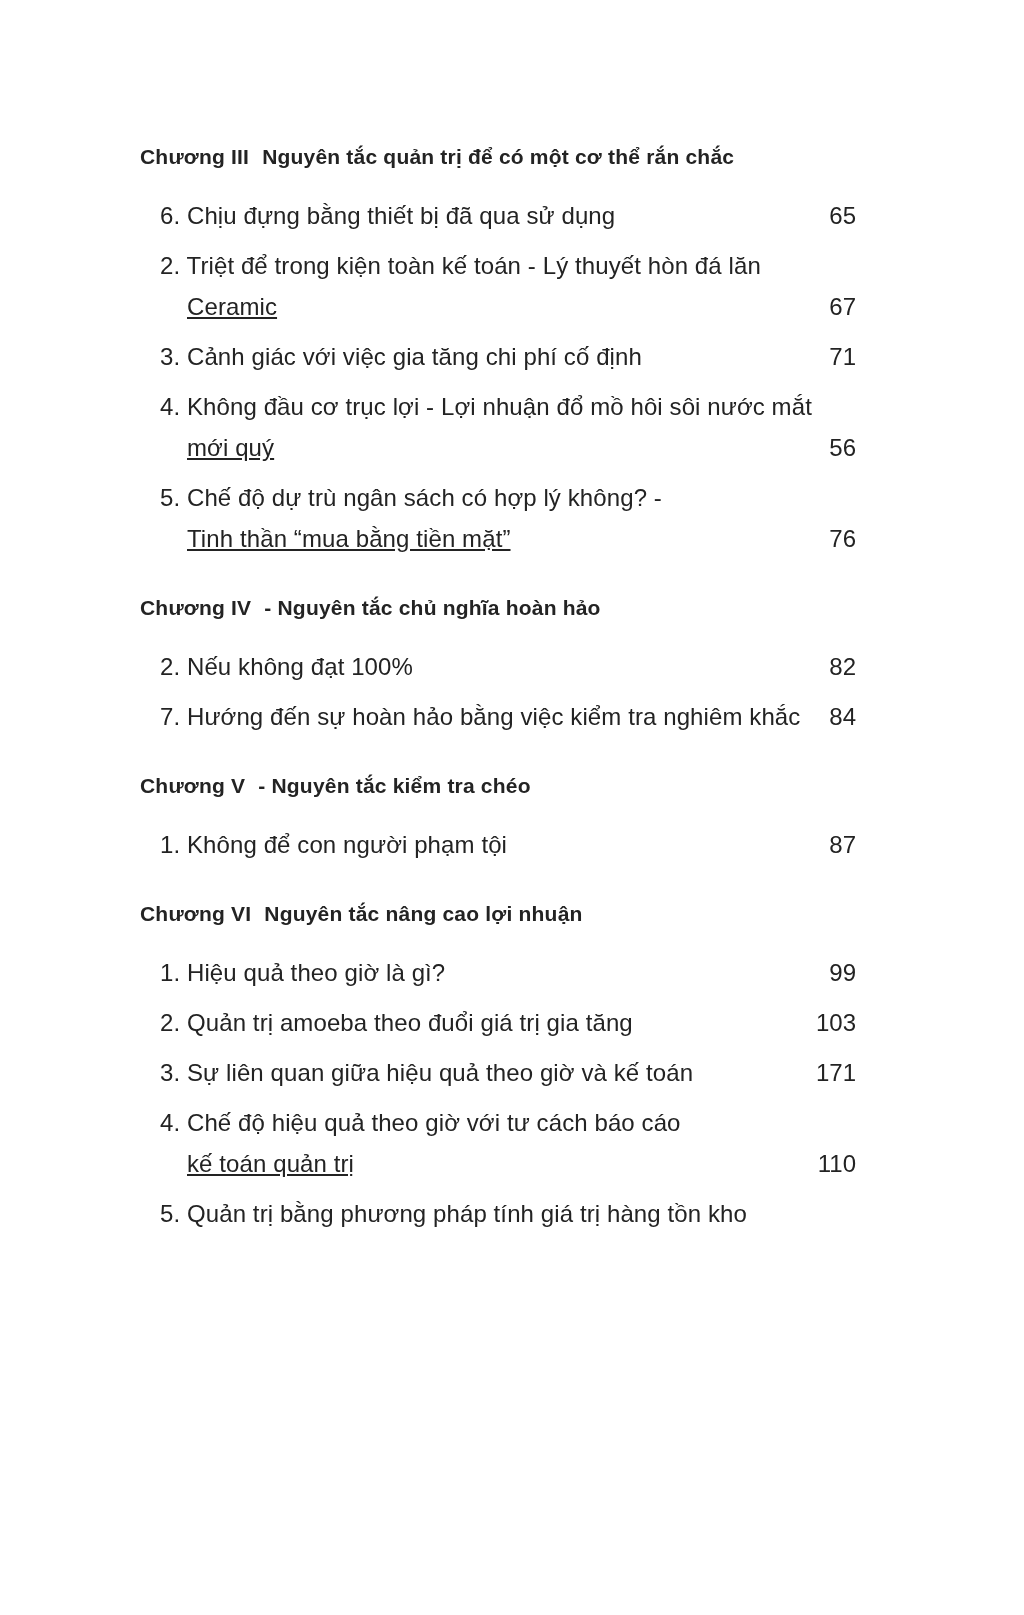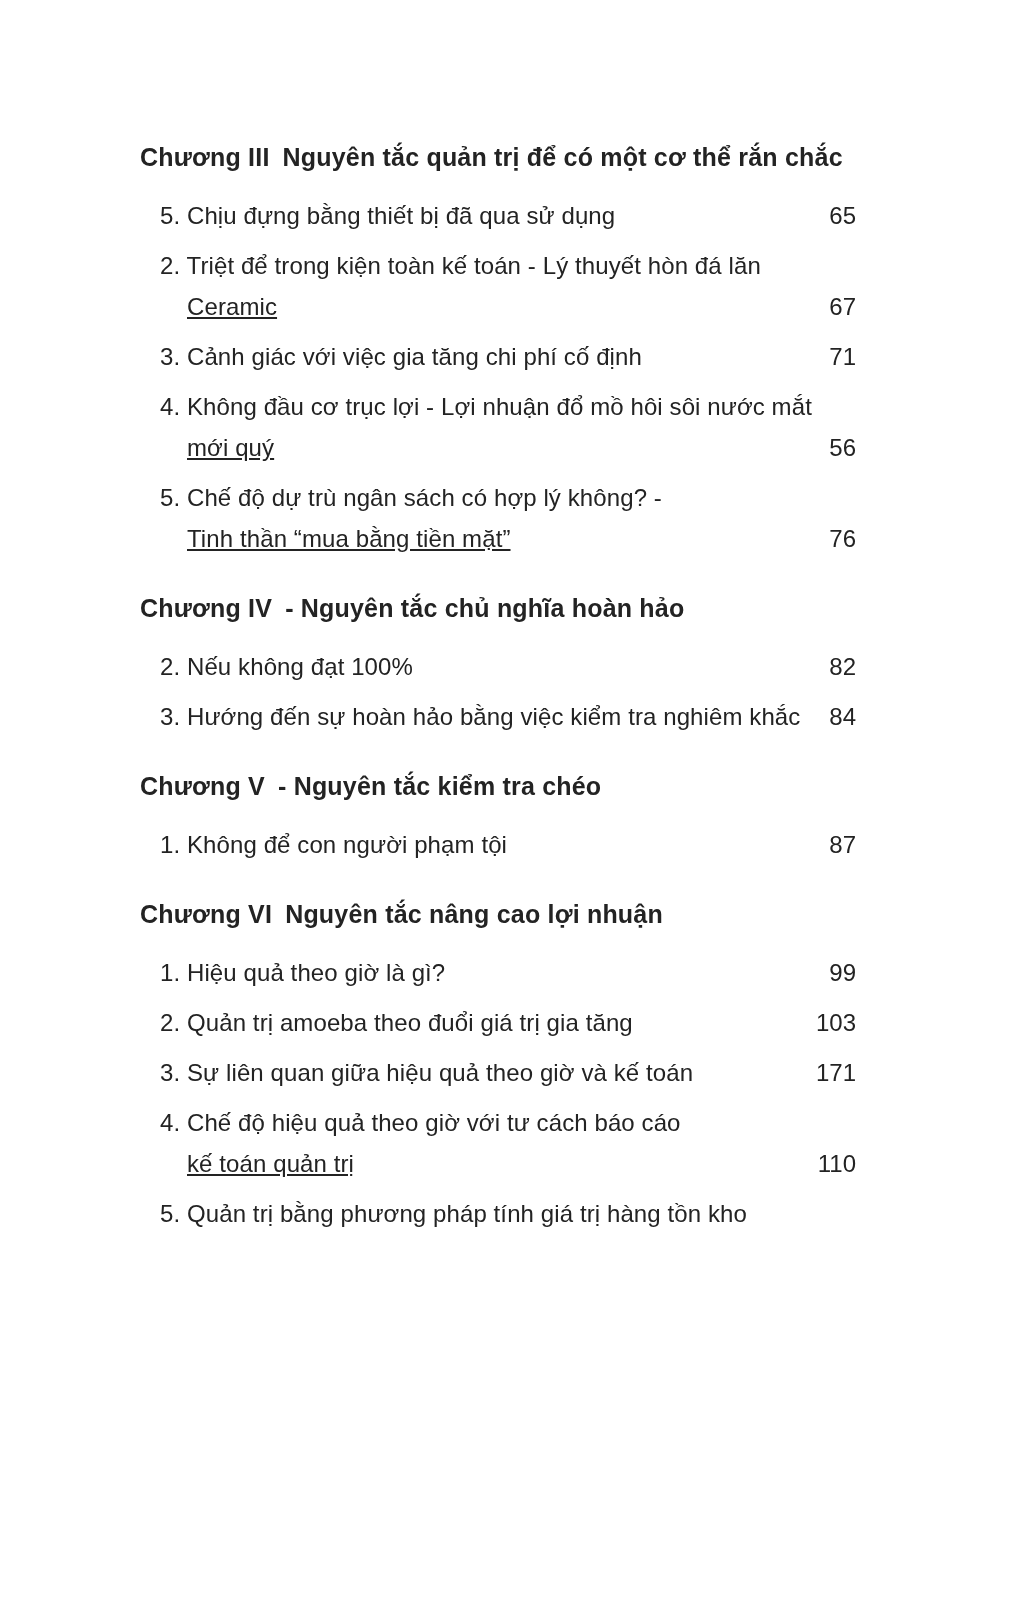--- a/index.html
+++ b/index.html
@@ -9,21 +9,21 @@
     height: 1615px;
     font-family: "Liberation Sans", sans-serif;
     color: #232323;
     overflow: hidden;
   }
   .page {
     padding: 140px 168px 0 140px;
   }
   .sec { margin-bottom: 32px; }
   .sec-title {
-    font-size: 25px;
+    font-size: 21px;
     font-weight: 700;
     line-height: 34px;
     margin-bottom: 21px;
     letter-spacing: 0.2px;
   }
   .chap { margin-right: 13px; }
   .item {
     font-size: 24px;
     padding-left: 20px;
     margin-bottom: 9px;
@@ -46,21 +46,21 @@
 <body>
 
 <div class="page">
 
   <div class="sec">
     <div class="sec-title">
       <span class="chap">Chương III</span><span class="chap-title">Nguyên tắc quản trị để có một cơ thể rắn chắc</span>
     </div>
     <div class="item">
       <div class="row">
-        <span class="txt">5. Chịu đựng bằng thiết bị đã qua sử dụng</span>
+        <span class="txt">6. Chịu đựng bằng thiết bị đã qua sử dụng</span>
         <span class="pg">65</span>
       </div>
     </div>
     <div class="item">
       <div class="row">
         <span class="txt">2. Triệt để trong kiện toàn kế toán - Lý thuyết hòn đá lăn</span>
       </div>
       <div class="row">
         <span class="txt cont">Ceramic</span>
         <span class="pg">67</span>
@@ -97,21 +97,21 @@
       <span class="chap">Chương IV</span><span class="chap-title">- Nguyên tắc chủ nghĩa hoàn hảo</span>
     </div>
     <div class="item">
       <div class="row">
         <span class="txt">2. Nếu không đạt 100%</span>
         <span class="pg">82</span>
       </div>
     </div>
     <div class="item">
       <div class="row">
-        <span class="txt">3. Hướng đến sự hoàn hảo bằng việc kiểm tra nghiêm khắc</span>
+        <span class="txt">7. Hướng đến sự hoàn hảo bằng việc kiểm tra nghiêm khắc</span>
         <span class="pg">84</span>
       </div>
     </div>
   </div>
 
   <div class="sec">
     <div class="sec-title">
       <span class="chap">Chương V</span><span class="chap-title">- Nguyên tắc kiểm tra chéo</span>
     </div>
     <div class="item">

